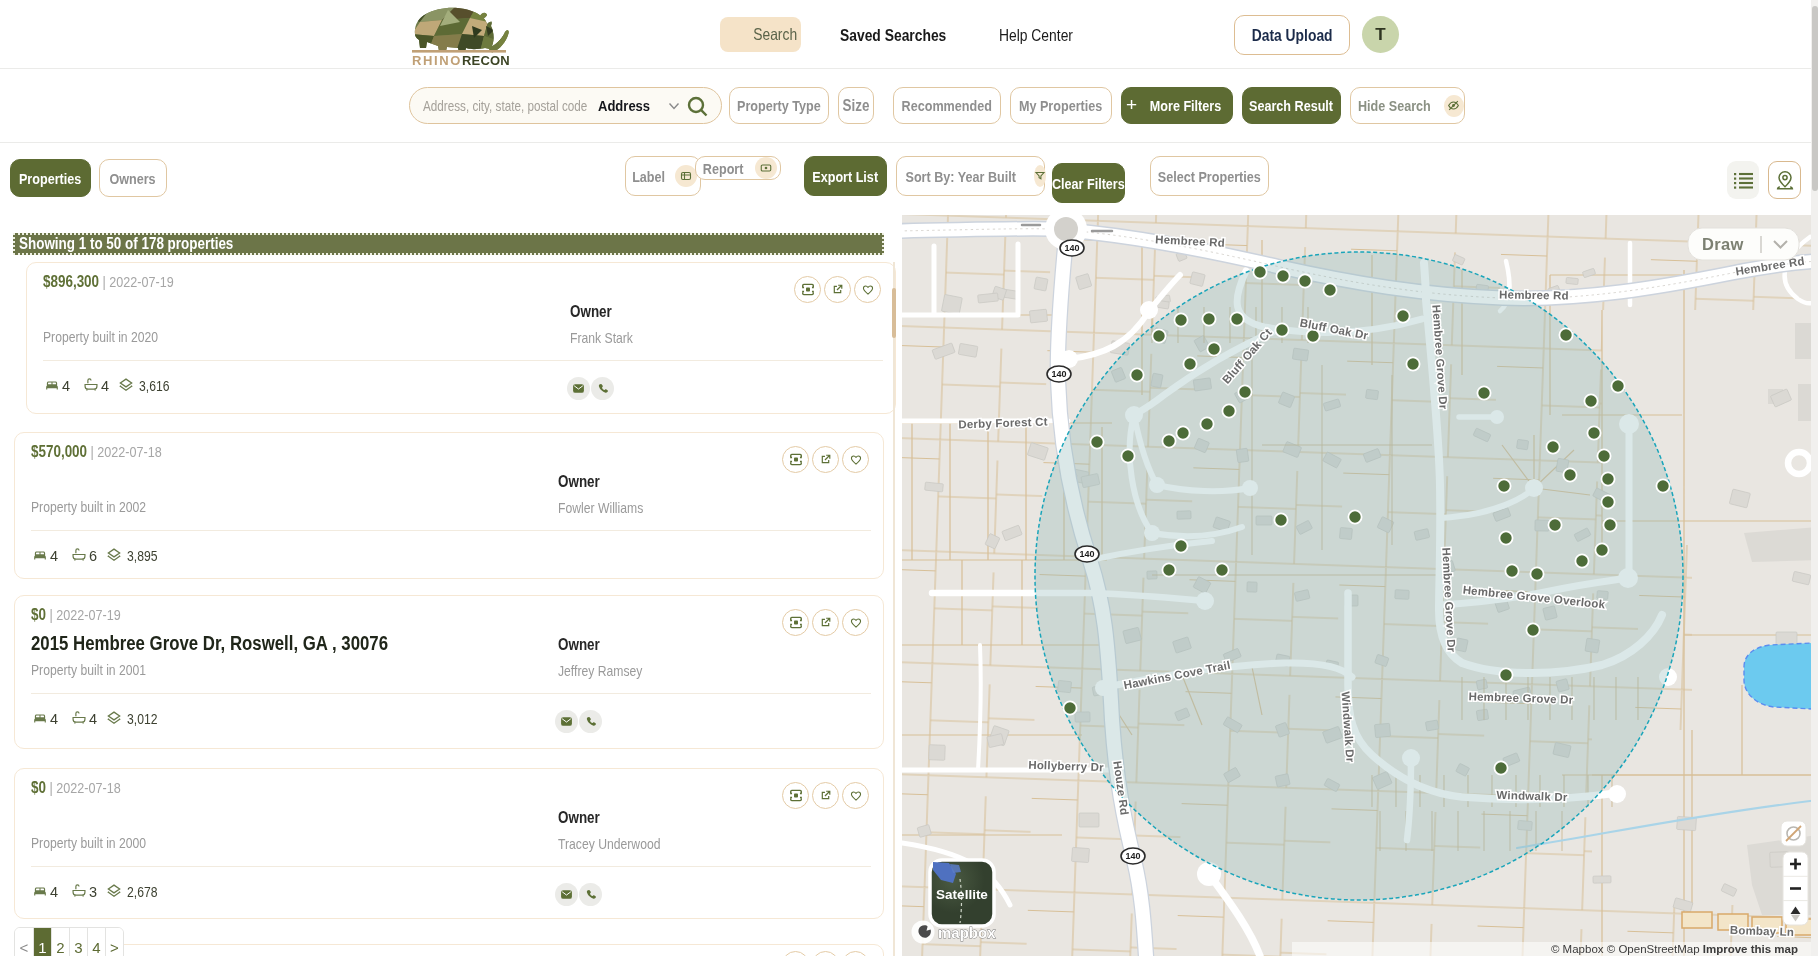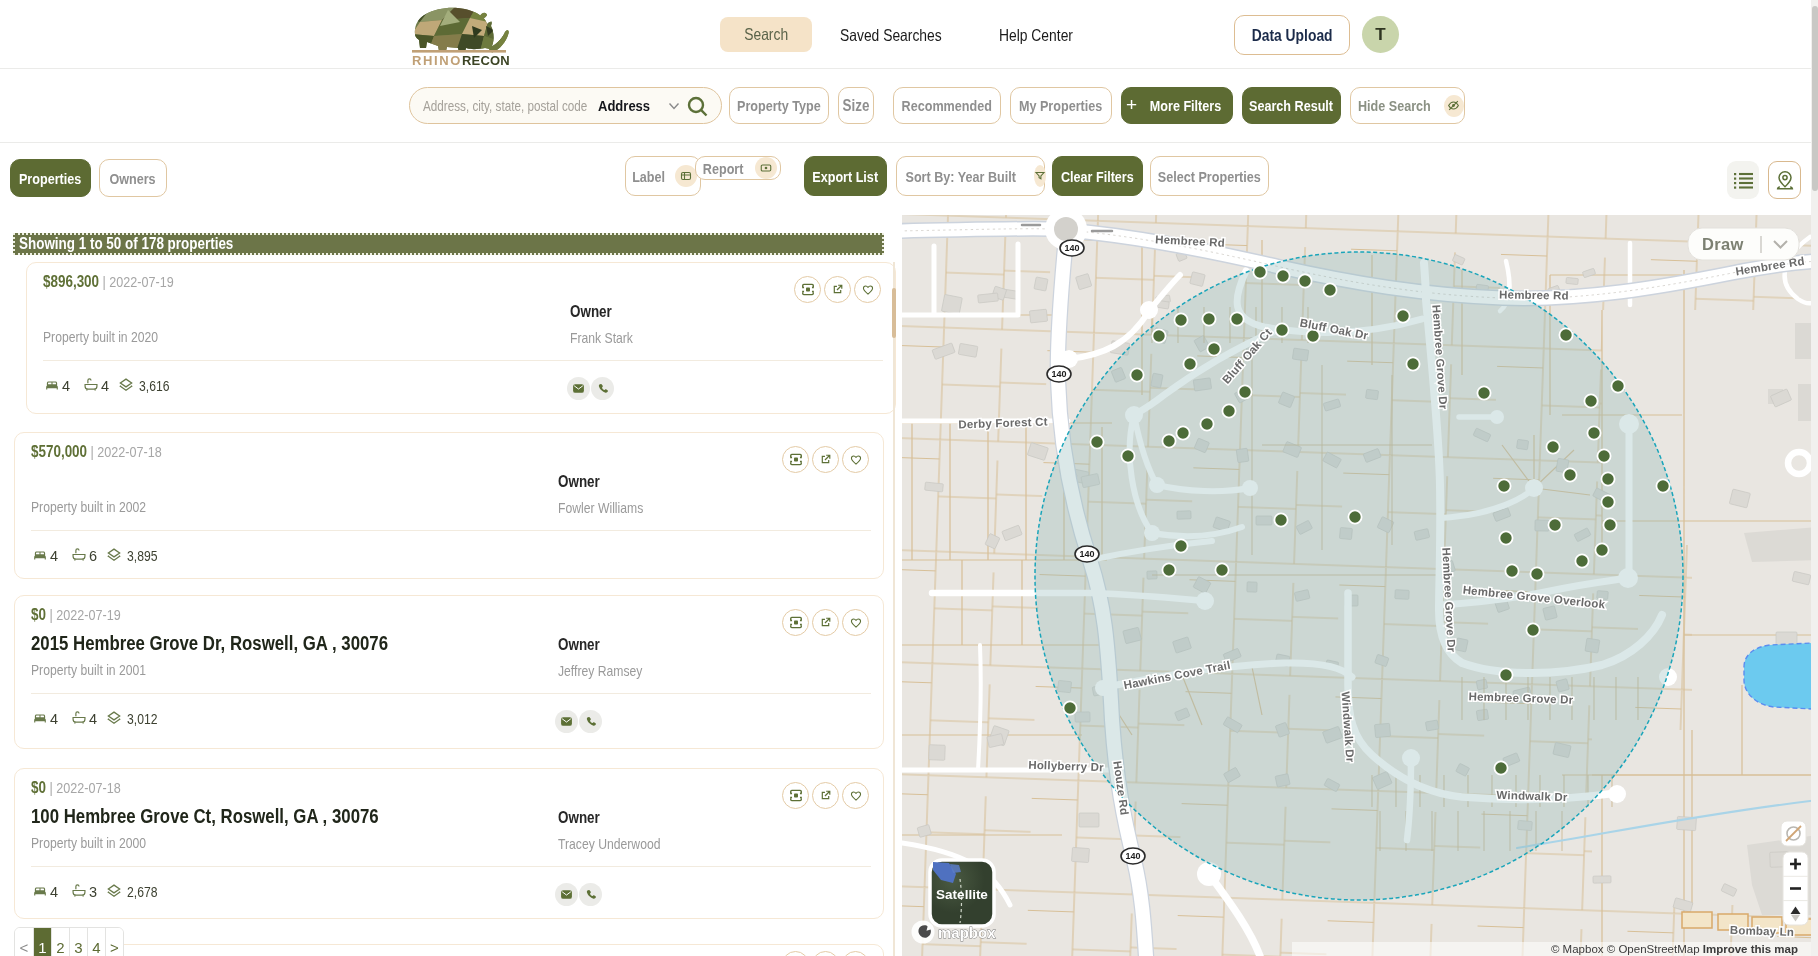--- a/index.html
+++ b/index.html
@@ -42,24 +42,24 @@
 <polygon points="76,32 94,38 90,50 72,48" fill="#6d7a3e"></polygon>
 <polygon points="88,28 102,24 102,42 92,44" fill="#76823f"></polygon>
 <polygon points="40,6 52,18 32,22" fill="#a3ad7c"></polygon>
 <polygon points="64,22 74,26 66,34" fill="#2f3a1e"></polygon>
 <polygon points="78,22 86,26 80,32" fill="#333c20"></polygon>
 </g>
 <rect x="4" y="46" width="94" height="2.6" fill="#c0a076"></rect>
 <text x="4" y="61" font-size="13" font-weight="bold" letter-spacing="1.6" fill="#c0a076">RHINO</text>
 <text x="54" y="61" font-size="13" font-weight="bold" letter-spacing="0.2" fill="#3c4424">RECON</text>
 </svg>
-<div class="abs" style="left:720px;top:17px;width:92px;height:35px;background:#f5e3c8;border-radius:8px;display:flex;align-items:center;justify-content:center;font-size:16.5px;color:#5a6349">
+<div class="abs" style="left:720px;top:17px;width:81px;height:35px;background:#f5e3c8;border-radius:8px;display:flex;align-items:center;justify-content:flex-end;font-size:16.5px;color:#5a6349">
     <span class="cxc">Search</span>
   </div>
-<div class="abs" style="left:840px;top:26px;font-size:16.5px;color:#1a1a1a;font-weight:400"><span class="cx">Saved Searches</span></div>
+<div class="abs" style="left:840px;top:26px;font-size:16.5px;color:#1a1a1a;font-weight:700"><span class="cx">Saved Searches</span></div>
 <div class="abs" style="left:999px;top:26px;font-size:16.5px;color:#1a1a1a;font-weight:500"><span class="cx">Help Center</span></div>
 <div class="abs" style="left:1234px;top:15px;width:116px;height:40px;border:1.5px solid #ddbd92;border-radius:10px;display:flex;align-items:center;justify-content:center;font-size:16.5px;font-weight:bold;color:#1b2b4a">
     <span class="cxc">Data Upload</span>
   </div>
 <div class="abs" style="left:1362px;top:16px;width:37px;height:37px;border-radius:50%;background:#c9d5ab;display:flex;align-items:center;justify-content:center;font-size:17px;font-weight:bold;color:#2e3420">T</div>
 <div class="abs" style="left:0;top:69px;width:1818px;height:74px;border-bottom:1px solid #ebebe9;background:#fff"></div>
 <div class="abs" style="left:409px;top:87px;width:313px;height:37px;border:1.5px solid #dfc49d;border-radius:19px;background:#fcfaf4">
 <span class="abs" style="left:13px;top:9px;font-size:15px;color:#a5a19a;display:inline-block;transform:scaleX(.78);transform-origin:0 50%;white-space:nowrap">Address, city, state, postal code</span>
 <span class="cx abs" style="left:188px;top:9px;font-size:15.5px;font-weight:bold;color:#14161b">Address</span>
 <svg class="abs" style="left:258px;top:14px" width="12" height="9" viewBox="0 0 12 9">
@@ -127,21 +127,21 @@
     <span class="cxc">Export List</span>
   </div>
 <div class="btn" style="left:896px;top:156px;width:149px;height:40px">
     <span class="cxc" style="margin-right:7px">Sort By: Year Built</span>
     <span class="circ" style="width:22px;height:22px;background:#f6e8d2">
       <svg width="12" height="12" viewBox="0 0 24 24">
         <path d="M4 5h16l-6.2 7v5.5l-3.6-2V12L4 5z" fill="none" stroke="#5c7038" stroke-width="2.2"></path>
       </svg>
     </span>
   </div>
-<div class="btn olive" style="left:1052px;top:156px;width:91px;height:40px;font-size:15px">
+<div class="btn olive" style="left:1052px;top:163px;width:73px;height:40px;font-size:15px">
     <span class="cxc">Clear Filters</span>
   </div>
 <div class="btn" style="left:1150px;top:156px;width:119px;height:40px;font-size:15px">
     <span class="cxc">Select Properties</span>
   </div>
 <div class="abs" style="left:1727px;top:161px;width:32px;height:38px;background:#f3f3ef;border-radius:9px;display:flex;align-items:center;justify-content:center">
 <svg width="19" height="17" viewBox="0 0 19 17">
       <g stroke="#5c7038" stroke-width="2.1">
         <line x1="5" y1="2" x2="19" y2="2"></line>
         <line x1="5" y1="6.5" x2="19" y2="6.5"></line>
@@ -322,21 +322,20 @@
       </svg>
     </div>
     <div class="ccirc" style="left:564px;top:114px">
       <svg width="12" height="12" viewBox="0 0 24 24" fill="#5d7036">
         <path d="M6.6 2.7c.8-.8 2.1-.7 2.8.2l1.8 2.3c.6.8.6 1.9-.1 2.6l-.9 1c-.2.3-.3.7-.1 1 .9 1.6 2.5 3.2 4.1 4.1.3.2.7.1 1-.1l1-.9c.7-.7 1.8-.7 2.6-.1l2.3 1.8c.9.7 1 2 .2 2.8l-1.1 1.2c-.8.8-2 1.2-3.1.9-3-.8-5.9-2.6-8.2-4.9S4.6 9.3 3.8 6.3c-.3-1.1 0-2.3.9-3.1l1.9-.5z"></path>
       </svg>
     </div>
   </div>
 <div class="abs" style="left:14px;top:768px;width:870px;height:151px;background:#fff;border:1.5px solid #f6e8d5;border-radius:10px">
     <div class="abs" style="left:16px;top:10px;font-size:16px"><span class="cx"><b style="color:#5f7036">$0</b><span style="color:#a6a6a6;font-size:15px"> | 2022-07-18</span></span></div>
-    <div class="abs" style="left:16px;top:36px;font-size:20px;font-weight:bold;color:#20261a"><span class="cx">100 Hembree Grove Ct, Roswell, GA , 30076</span></div>
     <div class="abs" style="left:16px;top:66px;font-size:14.5px;color:#9a9a9a"><span class="cx">Property built in 2000</span></div>
     <div class="abs" style="left:543px;top:40px;font-size:16px;font-weight:bold;color:#272727"><span class="cx">Owner</span></div>
     <div class="abs" style="left:543px;top:67px;font-size:14.5px;color:#9a9a9a"><span class="cx">Tracey Underwood</span></div>
     <div class="abs" style="left:16px;top:97px;width:840px;height:0;border-top:1px solid #f2ebdf"></div>
     <div class="abs" style="left:17px;top:114px;width:220px;height:18px;font-size:14.5px;color:#3c4030">
       <span class="abs" style="left:0;top:1px"><svg width="16" height="14" viewBox="0 0 24 24" fill="#68794a">
           <path d="M2 19.5v-4.2c0-.9.5-1.7 1.2-2.2V8.8C3.2 7.2 4.5 6 6 6h12c1.5 0 2.8 1.2 2.8 2.8v4.3c.7.5 1.2 1.3 1.2 2.2v4.2h-1.9v-1.9H3.9v1.9H2zm10.9-8.9h5.9v-1.7c0-.6-.4-1-1-1h-4.9v2.7zm-7.7 0h5.9V7.9H6.2c-.6 0-1 .4-1 1v1.7z"></path>
         </svg></span>
       <span class="abs" style="left:18px;top:1px">4</span>
       <span class="abs" style="left:39px;top:0"><svg width="16" height="15" viewBox="0 0 24 24" fill="none" stroke="#68794a" stroke-width="1.9">

